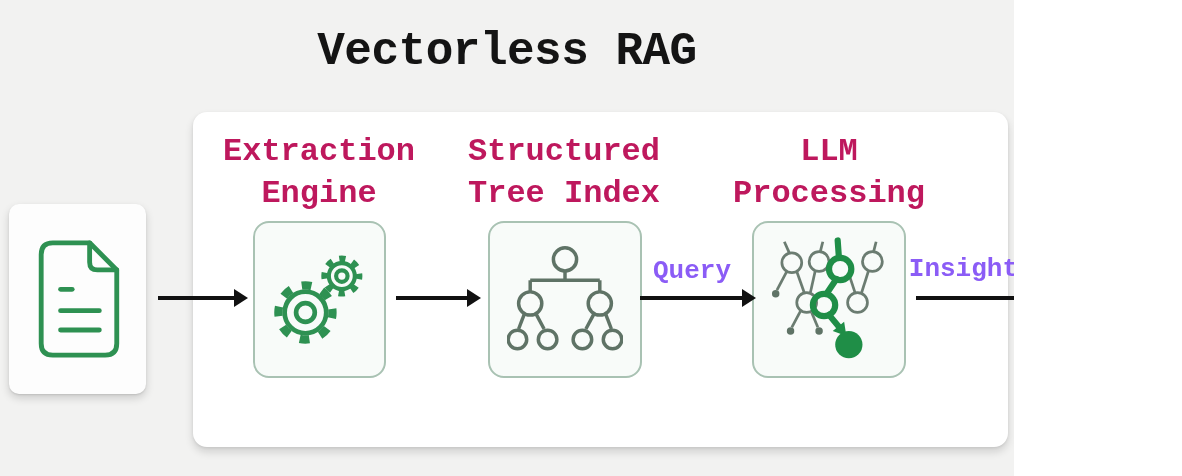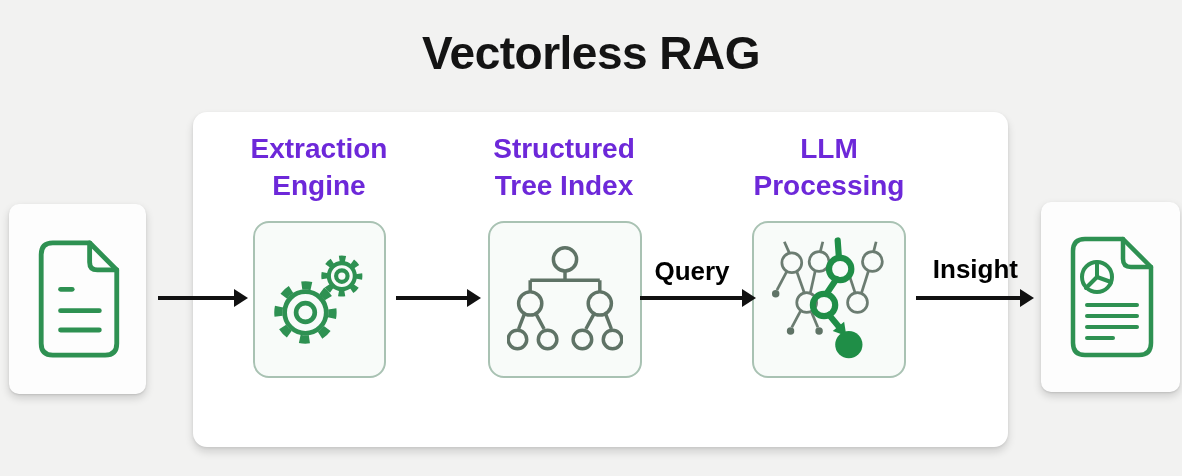--- a/index.html
+++ b/index.html
@@ -1,22 +1,23 @@
 <!DOCTYPE html>
 <html><head>
 <meta charset="utf-8">
 <style>
   * { margin: 0; padding: 0; box-sizing: border-box; }
   html, body { font-family: "Liberation Sans", sans-serif; }
   .canvas {
     position: relative;
-    width: 1182px;
+    width: 1014px;
     height: 476px;
     background: #f2f2f1;
     overflow: hidden;
+    font-family: Liberation Mono, monospace;
   }
   .title {
     position: absolute;
     top: 26px; left: 0; right: 0;
     text-align: center;
     font-size: 46px;
     font-weight: 800;
     letter-spacing: -0.5px;
     color: #141414;
   }
@@ -36,24 +37,24 @@
     display: flex; align-items: center; justify-content: center;
   }
   .card.left  { left: 9px;    top: 204px; width: 137px; height: 190px; }
   .card.right { left: 1041px; top: 202px; width: 139px; height: 190px; }
 
   .stage-label {
     position: absolute;
     top: 131px;
     width: 250px;
     text-align: center;
-    font-size: 28px;
+    font-size: 32px;
     font-weight: 700;
     line-height: 1.32;
-    color: #6d28d9;
+    color: #be185d;
     white-space: pre-line;
   }
   .stage-label.s1 { left: 194px; }
   .stage-label.s2 { left: 439px; }
   .stage-label.s3 { left: 704px; }
 
   .icon-box {
     position: absolute;
     top: 221px;
     height: 157px;
@@ -86,21 +87,21 @@
   .arrow.a2 { left: 396px; width: 72px; }
   .arrow.a3 { left: 640px; width: 103px; }
   .arrow.a4 { left: 916px; width: 105px; }
 
   .flow-label {
     position: absolute;
     width: 120px;
     text-align: center;
     font-size: 26px;
     font-weight: 700;
-    color: #000000;
+    color: #8b5cf6;
     z-index: 3;
   }
   .flow-label.query   { left: 632px; top: 256px; }
   .flow-label.insight { left: 898px; top: 254px; text-align: right; }
 
   svg { display: block; }
 </style>
 </head>
 <body>
 

